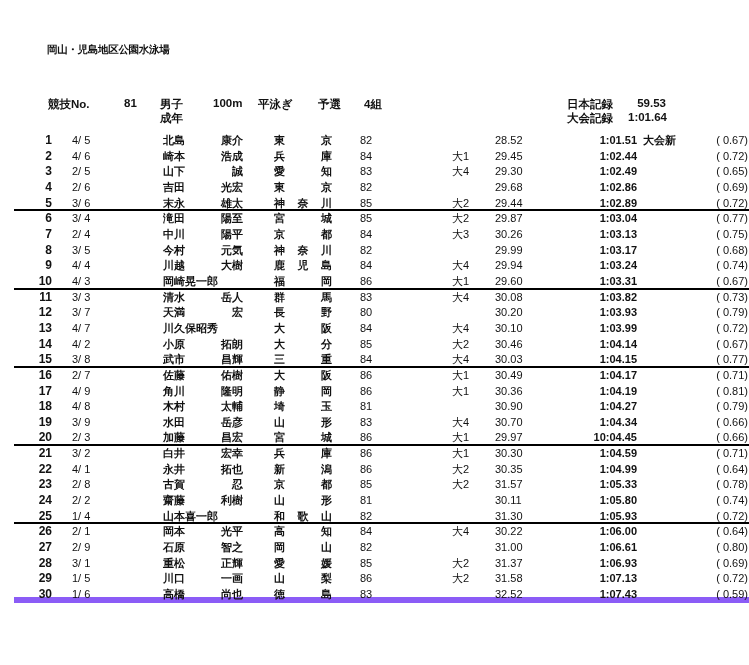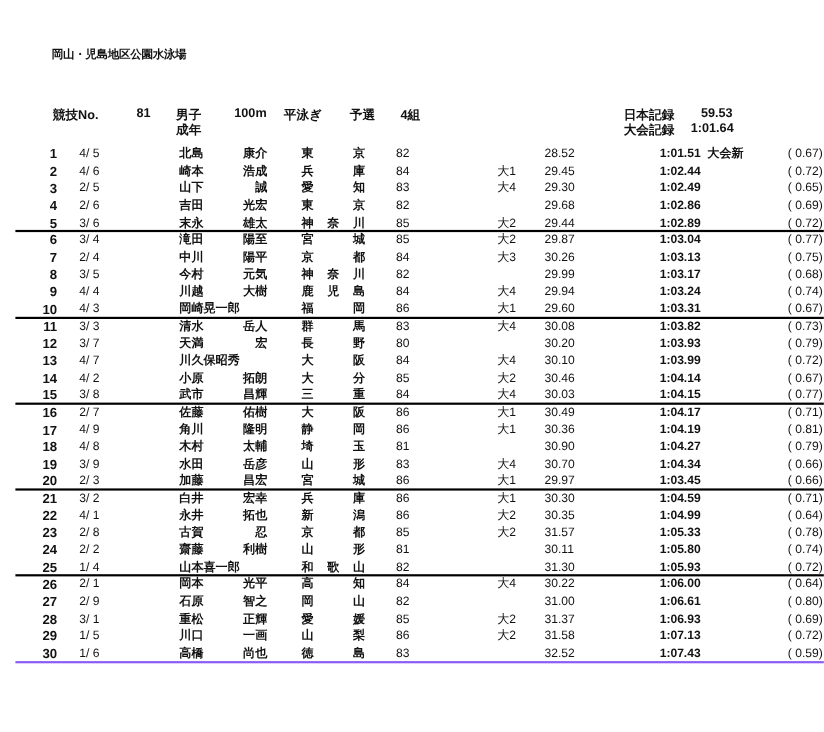--- a/index.html
+++ b/index.html
@@ -43,21 +43,21 @@
   .h-club{left:249px;}
   .h-birth{left:362px;}
   .h-grade{left:429px;}
   .h-time{left:546px;width:65px;text-align:right;}
   .h-rt{left:651px;width:83px;text-align:right;}
   .h-split{left:481px;width:53px;text-align:right;top:17px;font-size:11px;}
 
   .rows{position:relative;}
   .row{position:relative;height:15.66px;line-height:15.6px;font-size:11px;box-sizing:border-box;}
   .row.sep{border-bottom:2px solid #000;}
-  .row.last{border-bottom:2px solid #8b5cf6;}
+  .row.last{border-bottom:6px solid #8b5cf6;}
   .c{position:absolute;top:0;height:100%;white-space:pre;}
   .c-rank{left:0;width:38px;text-align:right;font-weight:700;font-size:12px;}
   .c-heat{left:58px;width:40px;text-align:left;}
   .c-name{left:149px;width:80px;display:flex;justify-content:space-between;font-weight:700;}
   .c-club{left:260px;width:58px;display:flex;justify-content:space-between;font-weight:700;}
   .c-birth{left:346px;width:30px;}
   .c-grade{left:438px;width:34px;}
   .c-split{left:481px;width:53px;text-align:left;}
   .c-time{left:544px;width:79px;text-align:right;font-weight:700;}
   .c-note{left:629px;width:58px;font-weight:700;}
@@ -297,21 +297,21 @@
           <span class="c c-rt">( 0.66)</span>
         </div>
         <div class="row sep">
           <span class="c c-rank">20</span>
           <span class="c c-heat">2/ 3</span>
           <span class="c c-name"><span>加藤</span><span>昌宏</span></span>
           <span class="c c-club"><span>宮</span><span>城</span></span>
           <span class="c c-birth">86</span>
           <span class="c c-grade">大1</span>
           <span class="c c-split">29.97</span>
-          <span class="c c-time">1:03.45</span>
+          <span class="c c-time">10:04.45</span>
           <span class="c c-rt">( 0.66)</span>
         </div>
         <div class="row">
           <span class="c c-rank">21</span>
           <span class="c c-heat">3/ 2</span>
           <span class="c c-name"><span>白井</span><span>宏幸</span></span>
           <span class="c c-club"><span>兵</span><span>庫</span></span>
           <span class="c c-birth">86</span>
           <span class="c c-grade">大1</span>
           <span class="c c-split">30.30</span>

